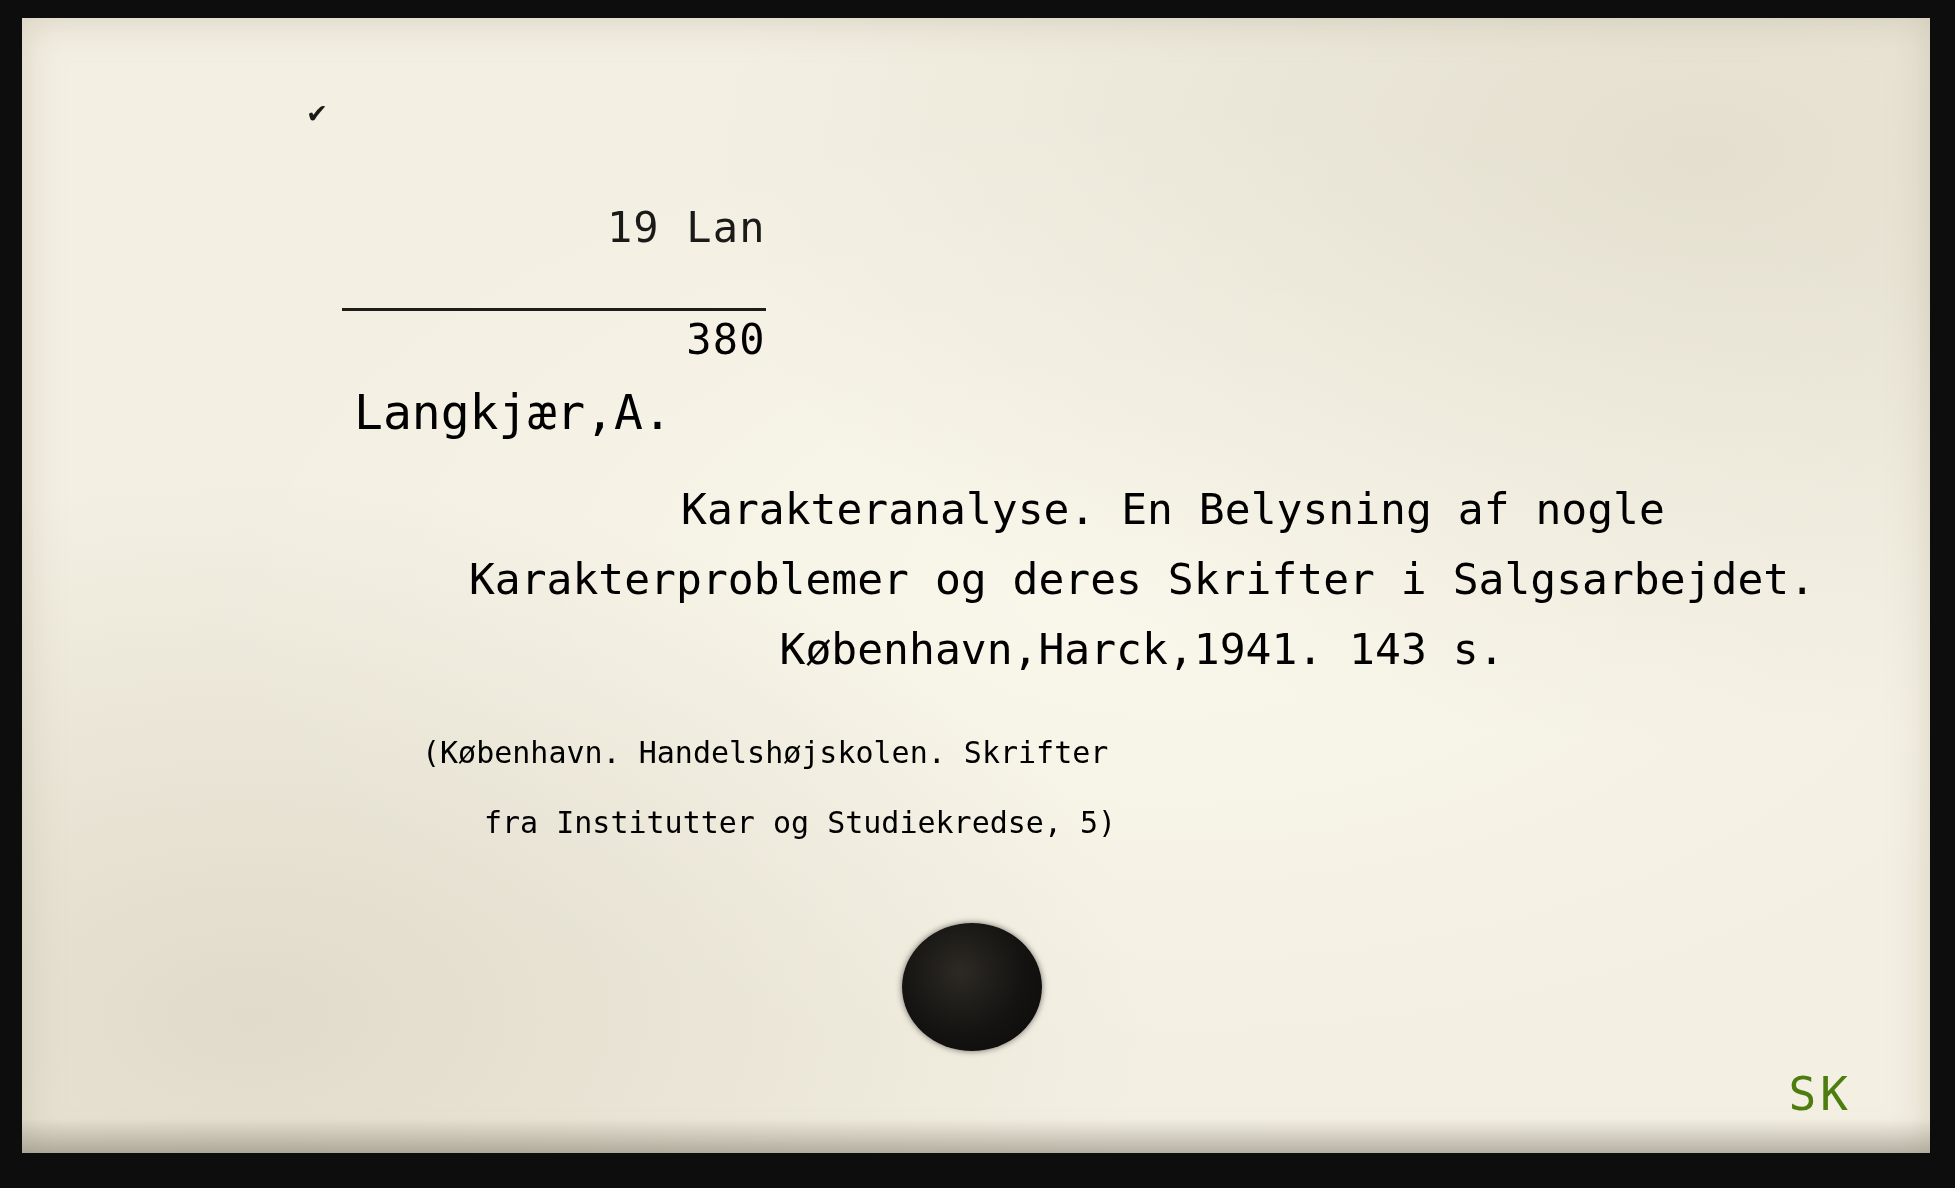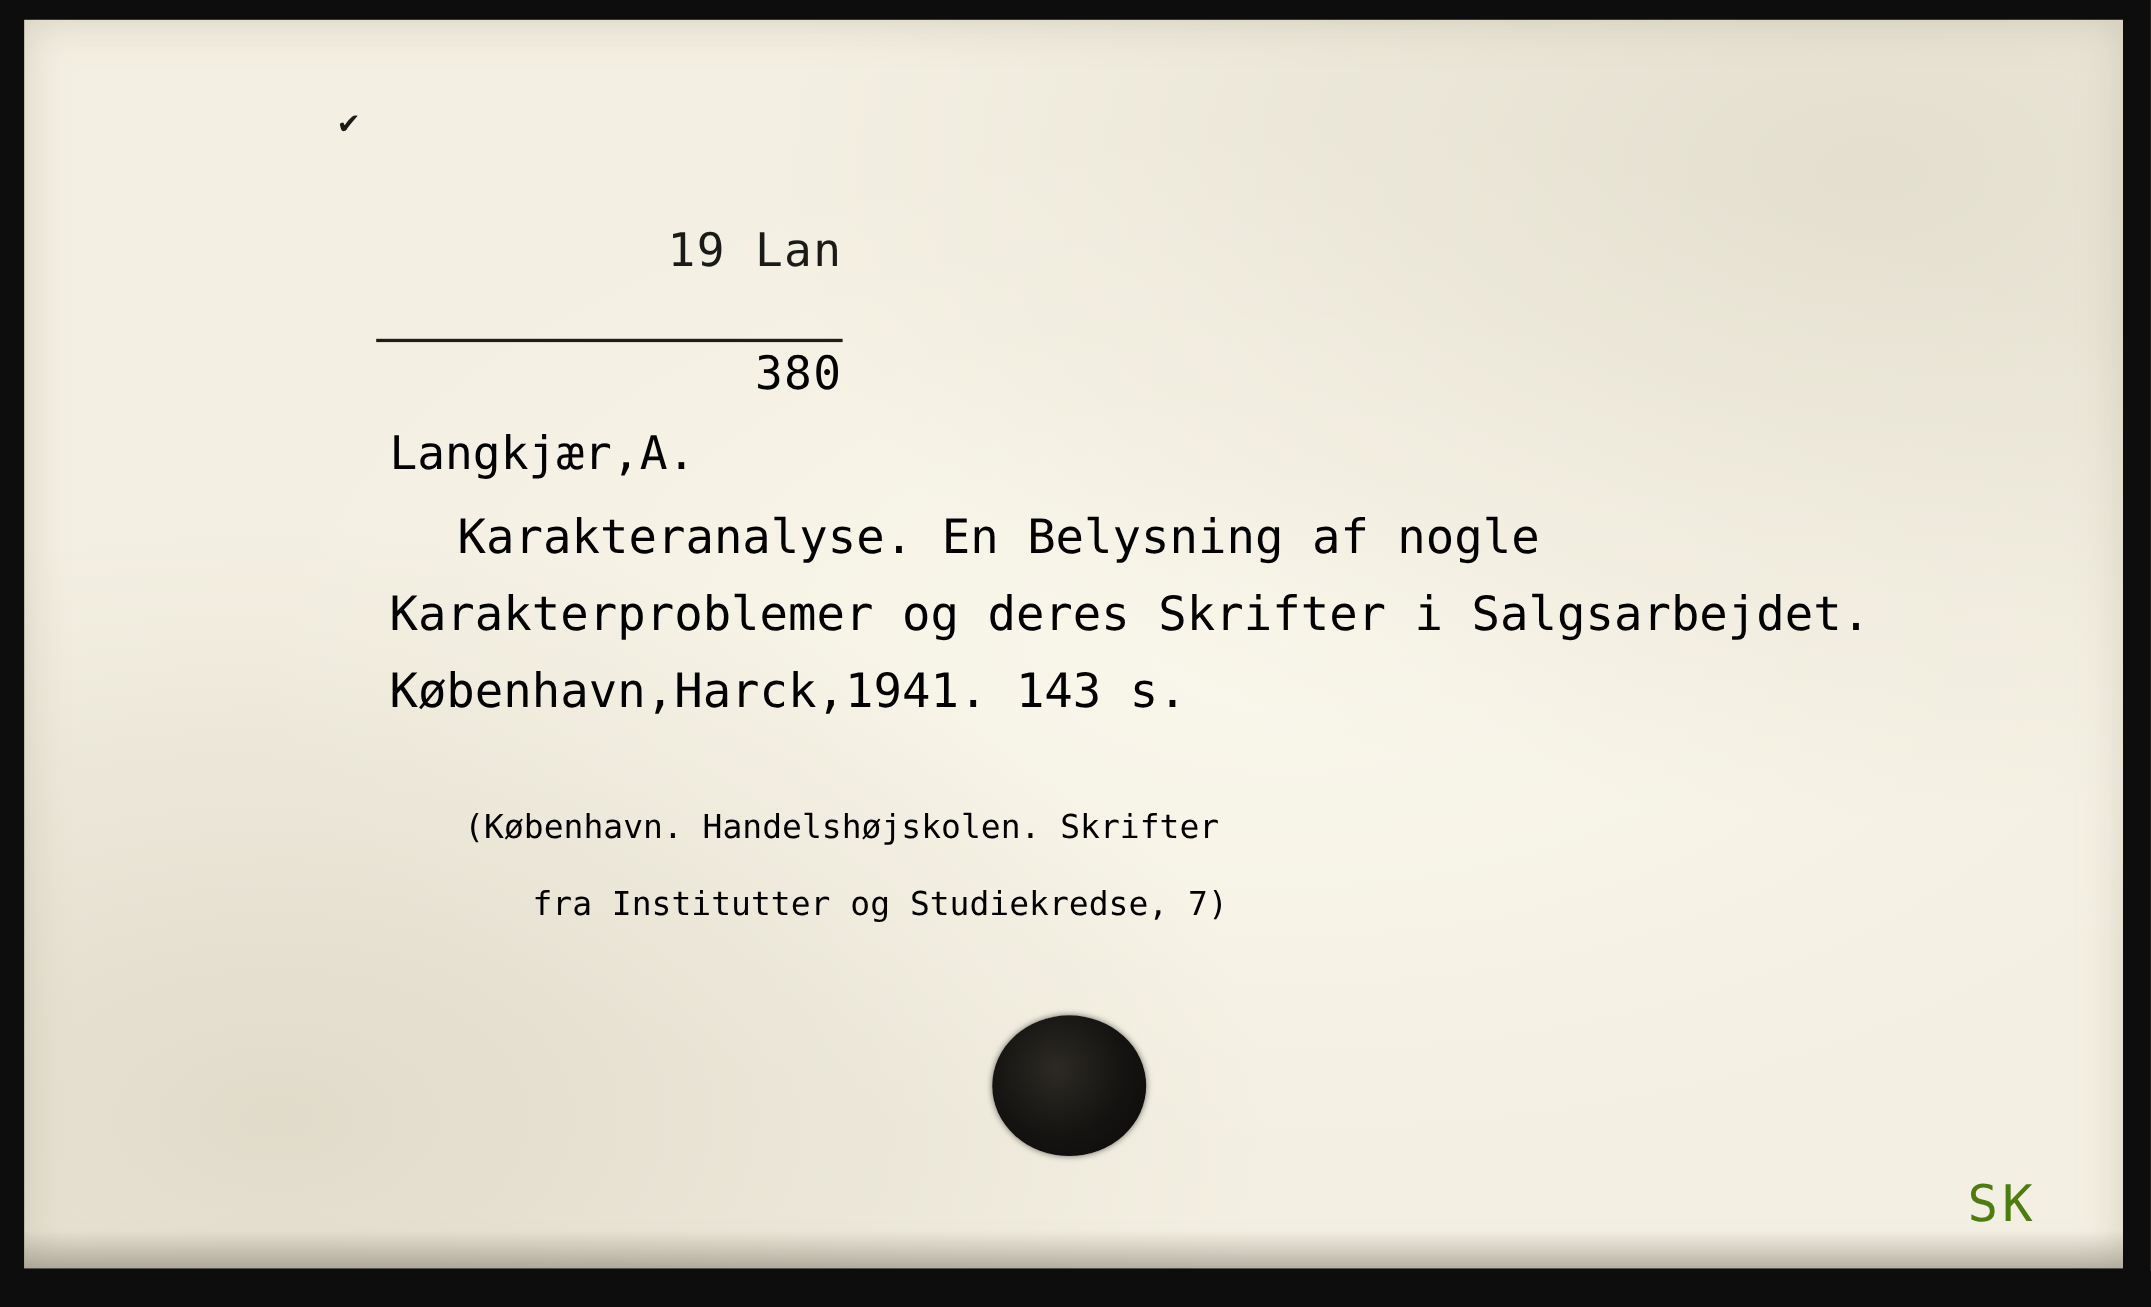--- a/index.html
+++ b/index.html
@@ -99,31 +99,32 @@
     letter-spacing: 1.2px;
     white-space: pre;
     text-align: right;
   }
 
   
   .author {
     position: absolute;
     left: 332px;
     top: 368px;
-    font-size: 42px;
+    font-size: 48px;
     line-height: 52px;
   }
 
   
   .title-block {
     position: absolute;
     left: 332px;
-    top: 436px;
+    top: 456px;
     font-size: 43px;
     line-height: 70px;
+    text-align: center;
   }
   .indent-1 { padding-left: 62px; display: block; }
 
   
   .series-block {
     position: absolute;
     left: 400px;
     top: 700px;
     font-size: 30px;
     line-height: 70px;
@@ -171,21 +172,21 @@
       <div class="author">Langkjær,A.</div>
 
       <div class="title-block">
         <span class="indent-1">Karakteranalyse. En Belysning af nogle</span>
         <span>Karakterproblemer og deres Skrifter i</span>
         <span>Salgsarbejdet. København,Harck,1941. 143 s.</span>
       </div>
 
       <div class="series-block">
         <span>(København. Handelshøjskolen. Skrifter</span>
-        <span class="indent-2">fra Institutter og Studiekredse, 7)</span>
+        <span class="indent-2">fra Institutter og Studiekredse, 5)</span>
       </div>
 
       <div class="punch-hole"></div>
 
       <div class="stamp">SK</div>
 
     </div>
   </div>
 </div>
 

